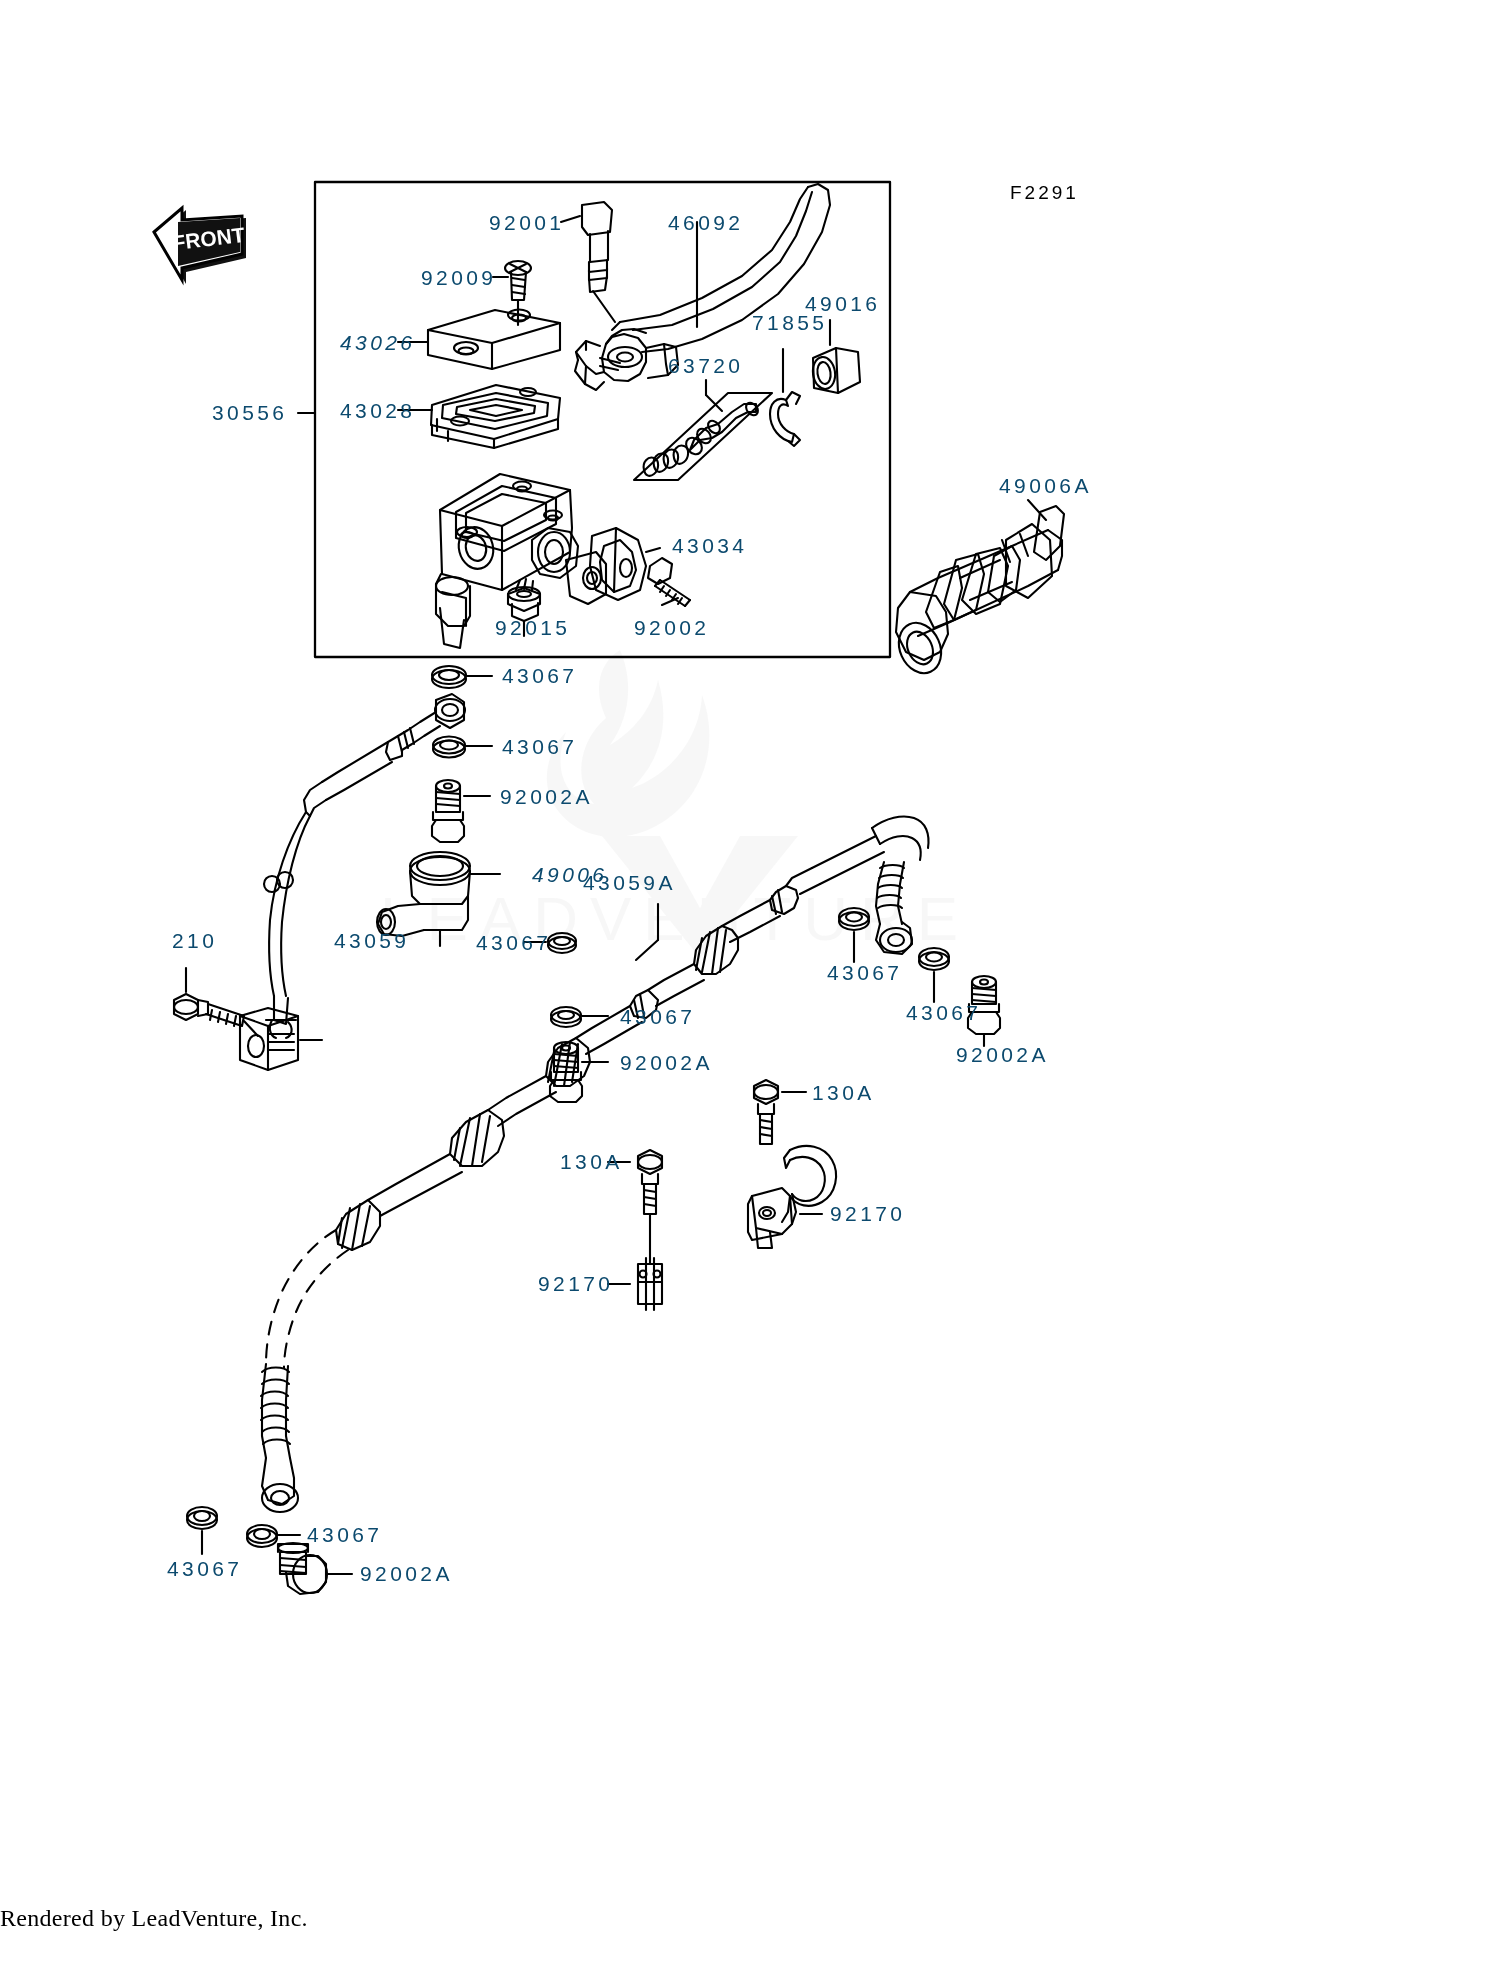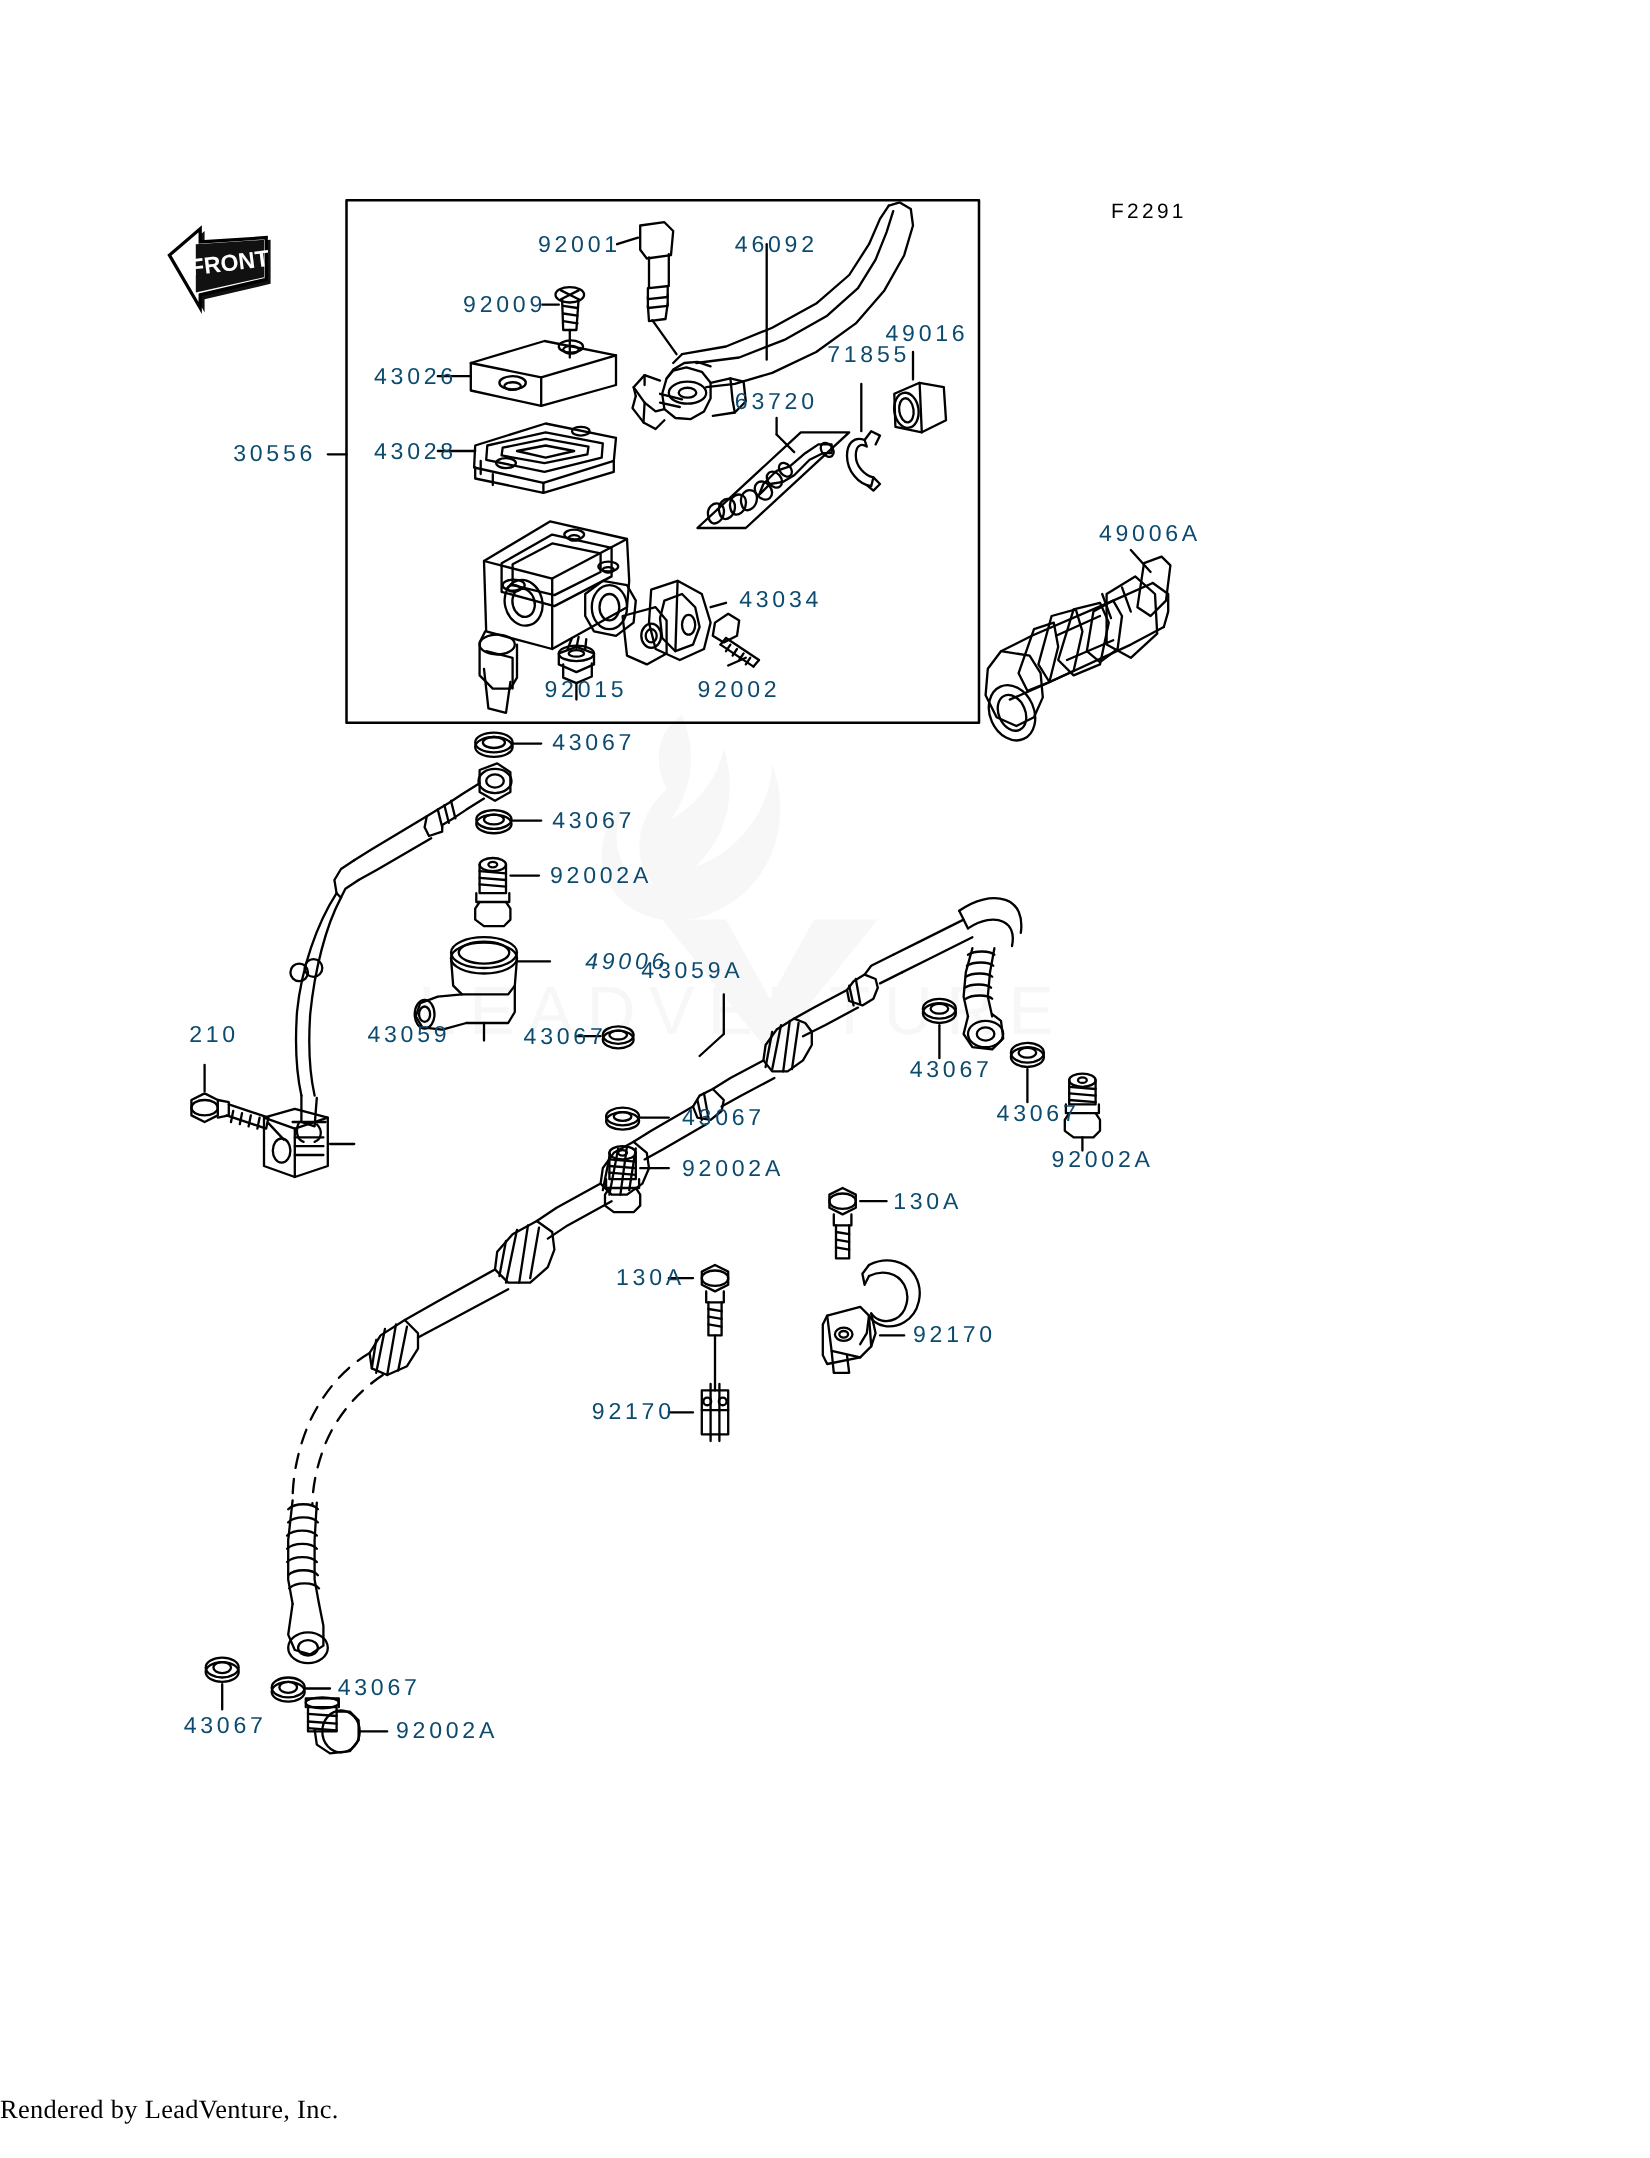--- a/index.html
+++ b/index.html
@@ -532,21 +532,21 @@
     </svg>
   </div>
 
   <div class="diagcode" style="left:1010px;top:182px;">F2291</div>
 
   <div class="lbl" style="left:212px;top:402px;">30556</div>
 
   <div class="lbl" style="left:489px;top:212px;">92001</div>
   <div class="lbl" style="left:668px;top:212px;">46092</div>
   <div class="lbl" style="left:421px;top:267px;">92009</div>
-  <div class="lbl" style="left:340px;top:332px;">43026</div>
+  <div class="lbl" style="left:340px;top:332px;font-style:italic;">43026</div>
   <div class="lbl" style="left:340px;top:400px;">43028</div>
   <div class="lbl" style="left:752px;top:312px;">71855</div>
   <div class="lbl" style="left:805px;top:293px;">49016</div>
   <div class="lbl" style="left:668px;top:355px;">63720</div>
   <div class="lbl" style="left:672px;top:535px;">43034</div>
   <div class="lbl" style="left:495px;top:617px;">92015</div>
   <div class="lbl" style="left:634px;top:617px;">92002</div>
 
   <div class="lbl" style="left:999px;top:475px;">49006A</div>
 

